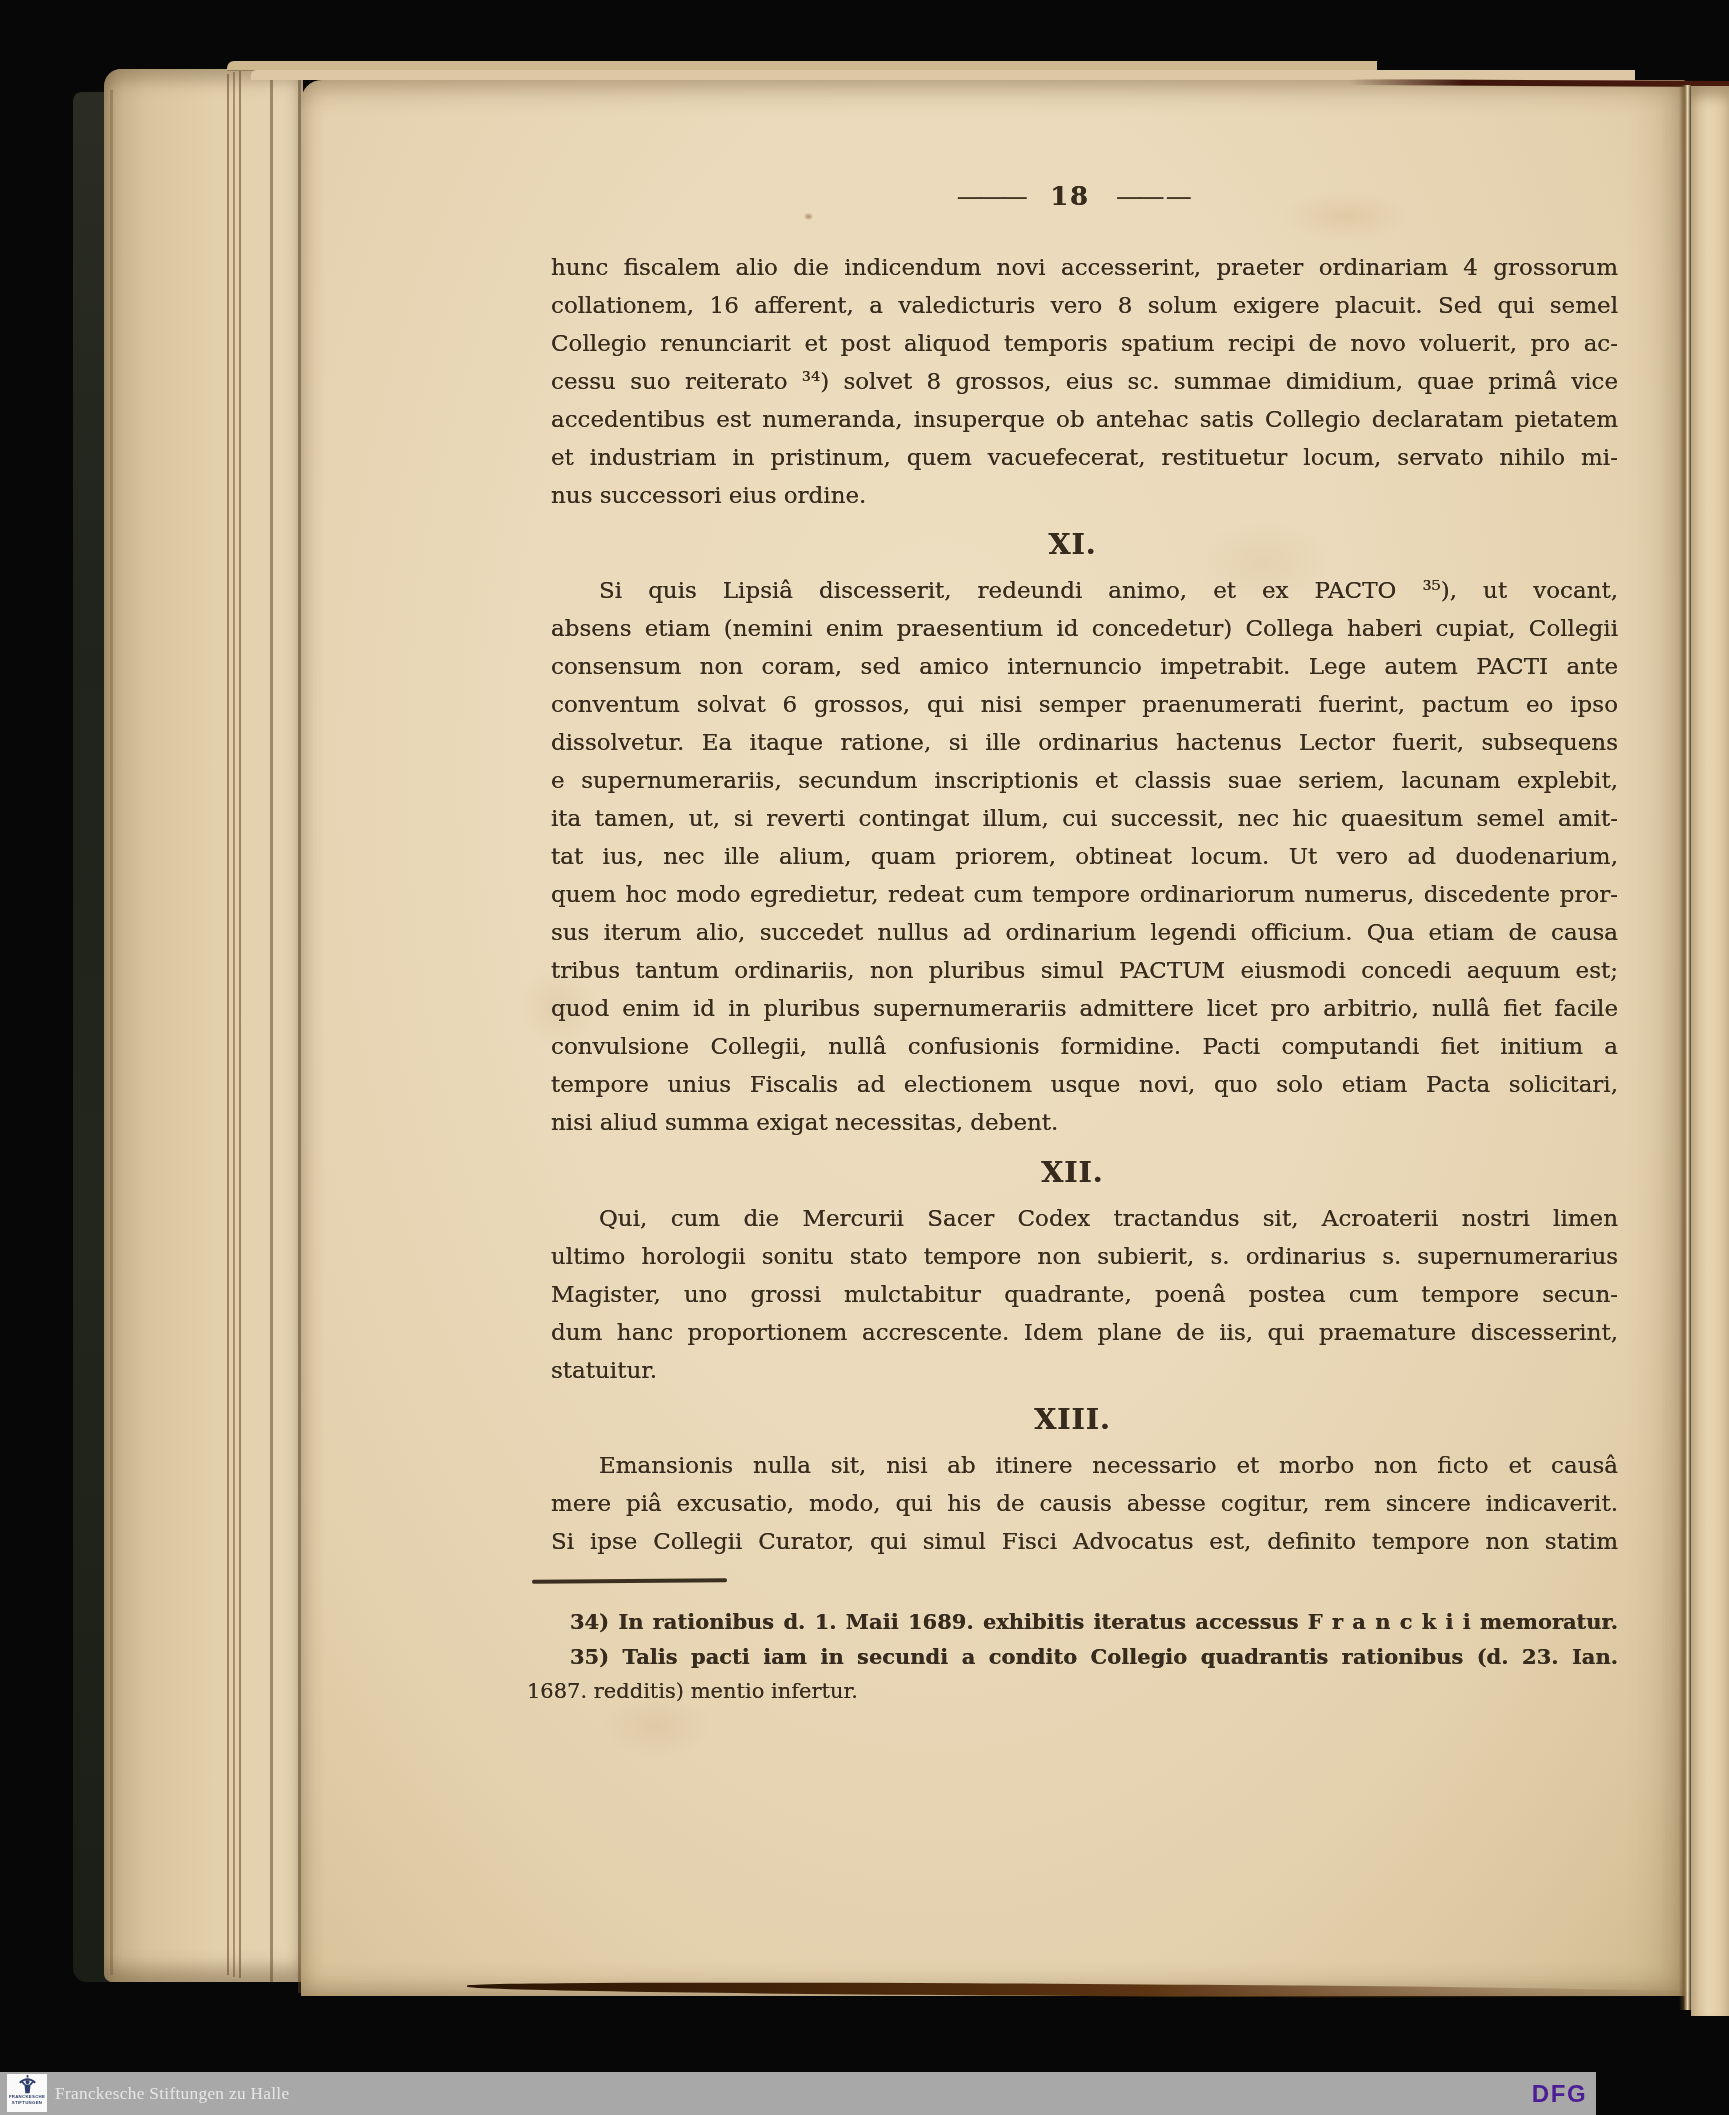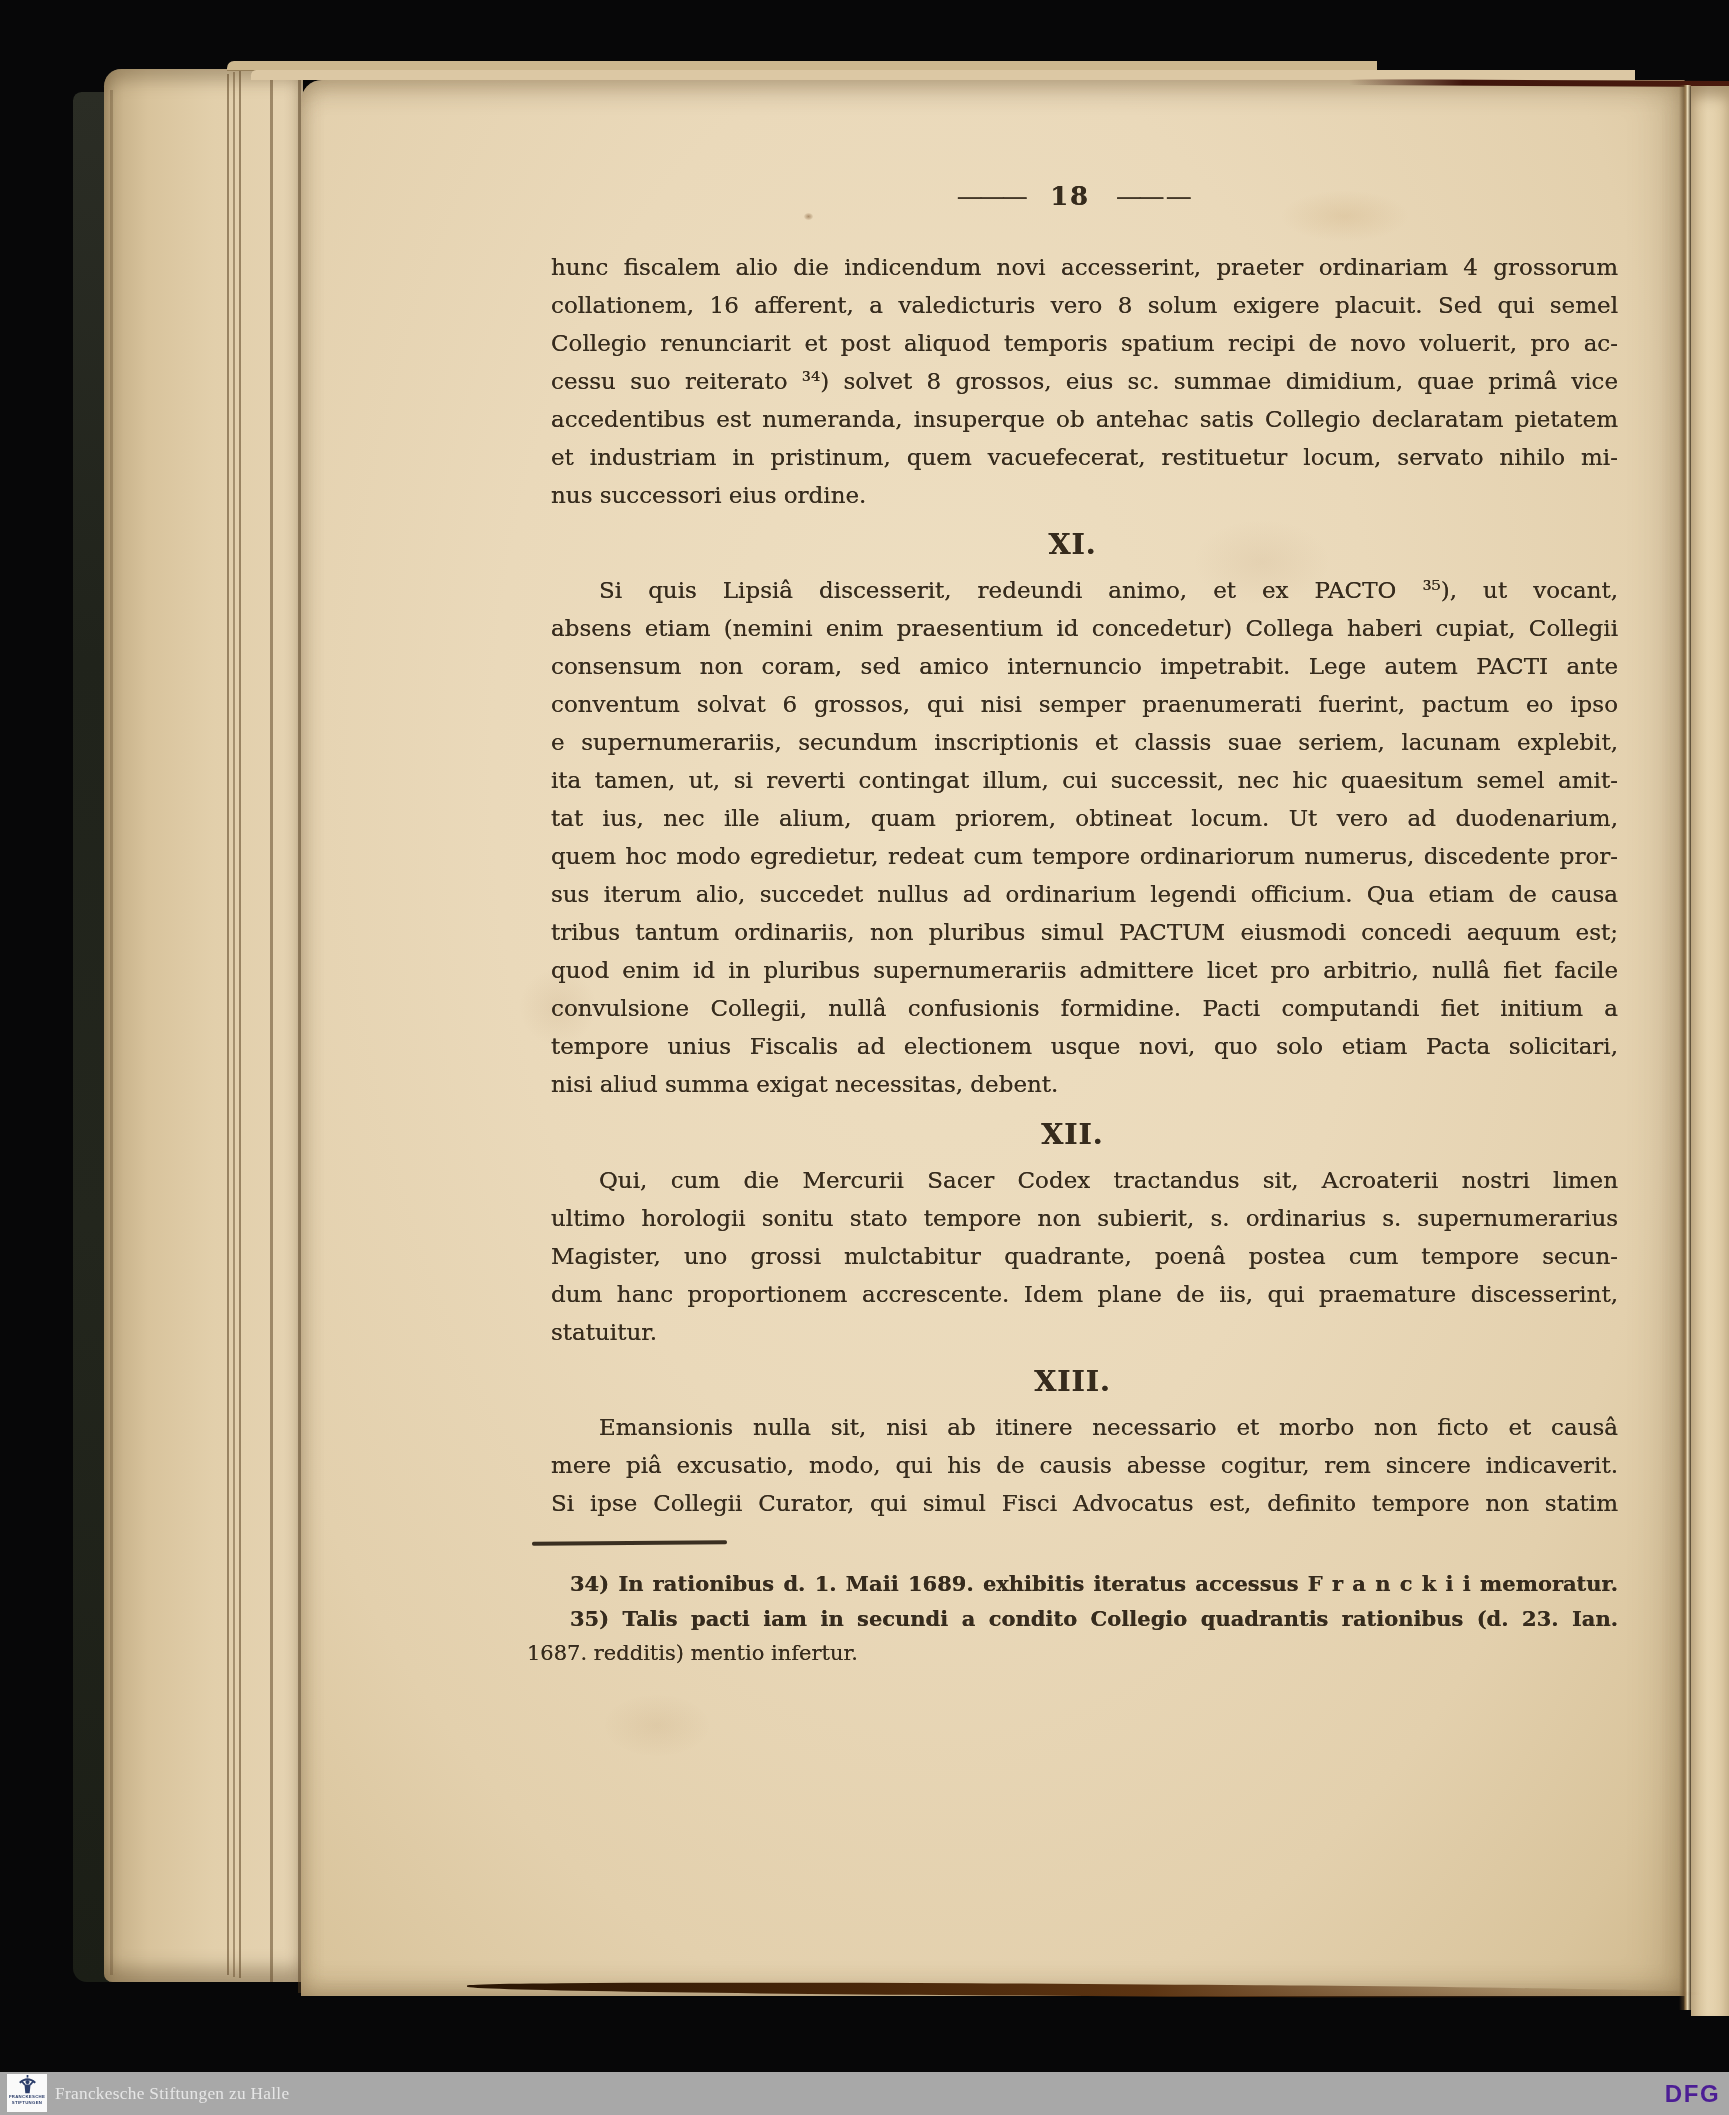--- a/index.html
+++ b/index.html
@@ -97,21 +97,21 @@
   .footnotes{margin-top:21px;}
   .fn-line{
     font-size:21px;height:35px;line-height:35px;
     text-align:justify;text-align-last:justify;
   }
   .fn-line.indent{text-indent:43px;font-weight:bold;}
   .fn-line.last{text-align-last:left;}
 
   
   .viewer-footer{
-    position:absolute;left:0;top:2072px;width:1729px;height:43px;
+    position:absolute;left:0;top:2072px;width:1596px;height:43px;
     background:#a8a8a8;
   }
   .logo-box{
     position:absolute;left:7px;top:1.7px;width:40px;height:38px;
     background:#fafafa;display:flex;flex-direction:column;align-items:center;
     padding-top:1.7px;box-sizing:border-box;
   }
   .logo-text{
     font-family:"Liberation Sans", sans-serif;font-size:4.3px;line-height:5.2px;
     font-weight:bold;color:#2c3e6b;letter-spacing:0.3px;white-space:nowrap;
@@ -163,20 +163,21 @@
       <div class="line">Collegio renunciarit et post aliquod temporis spatium recipi de novo voluerit, pro ac-</div>
       <div class="line">cessu suo reiterato ³⁴) solvet 8 grossos, eius sc. summae dimidium, quae primâ vice</div>
       <div class="line">accedentibus est numeranda, insuperque ob antehac satis Collegio declaratam pietatem</div>
       <div class="line">et industriam in pristinum, quem vacuefecerat, restituetur locum, servato nihilo mi-</div>
       <div class="line last">nus successori eius ordine.</div>
       <div class="section-heading">XI.</div>
       <div class="line indent">Si quis Lipsiâ discesserit, redeundi animo, et ex PACTO ³⁵), ut vocant,</div>
       <div class="line">absens etiam (nemini enim praesentium id concedetur) Collega haberi cupiat, Collegii</div>
       <div class="line">consensum non coram, sed amico internuncio impetrabit.  Lege autem PACTI ante</div>
       <div class="line">conventum solvat 6 grossos, qui nisi semper praenumerati fuerint, pactum eo ipso</div>
+      <div class="line">dissolvetur.  Ea itaque ratione, si ille ordinarius hactenus Lector fuerit, subsequens</div>
       <div class="line">e supernumerariis, secundum inscriptionis et classis suae seriem, lacunam explebit,</div>
       <div class="line">ita tamen, ut, si reverti contingat illum, cui successit, nec hic quaesitum semel amit-</div>
       <div class="line">tat ius, nec ille alium, quam priorem, obtineat locum.  Ut vero ad duodenarium,</div>
       <div class="line">quem hoc modo egredietur, redeat cum tempore ordinariorum numerus, discedente pror-</div>
       <div class="line">sus iterum alio, succedet nullus ad ordinarium legendi officium.  Qua etiam de causa</div>
       <div class="line">tribus tantum ordinariis, non pluribus simul PACTUM eiusmodi concedi aequum est;</div>
       <div class="line">quod enim id in pluribus supernumerariis admittere licet pro arbitrio, nullâ fiet facile</div>
       <div class="line">convulsione Collegii, nullâ confusionis formidine.  Pacti computandi fiet initium a</div>
       <div class="line">tempore unius Fiscalis ad electionem usque novi, quo solo etiam Pacta solicitari,</div>
       <div class="line last">nisi aliud summa exigat necessitas, debent.</div>

